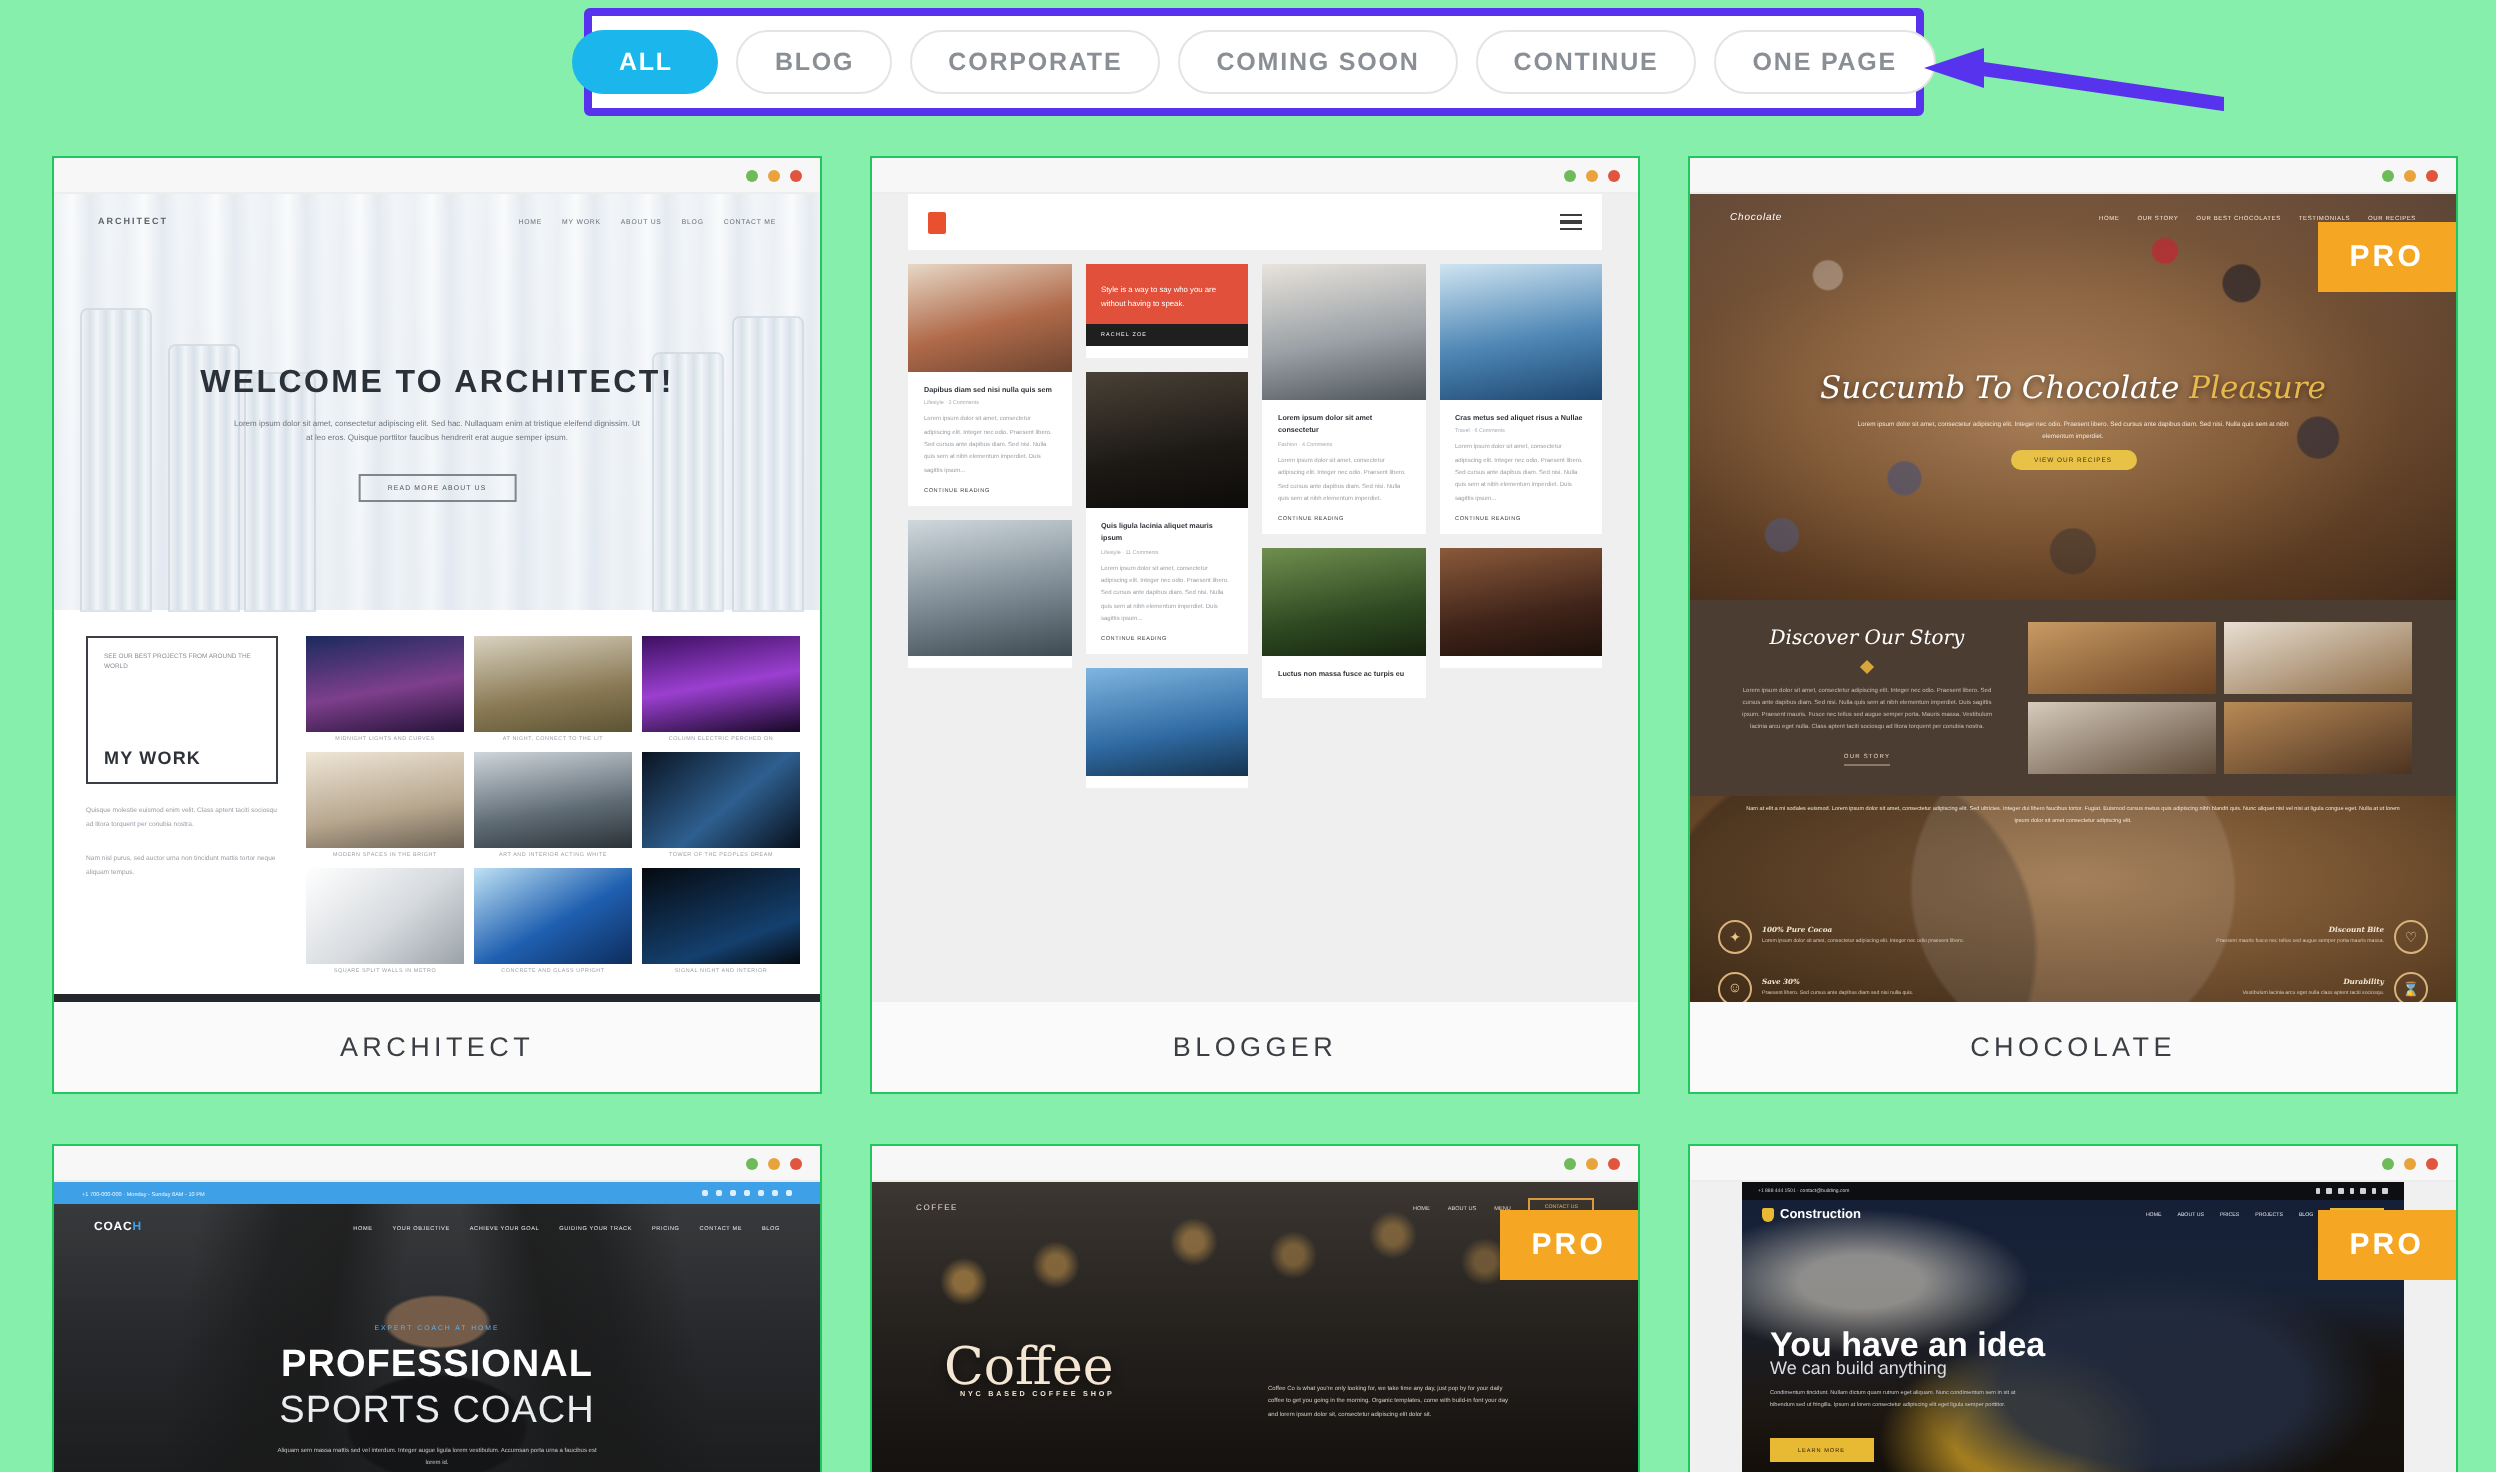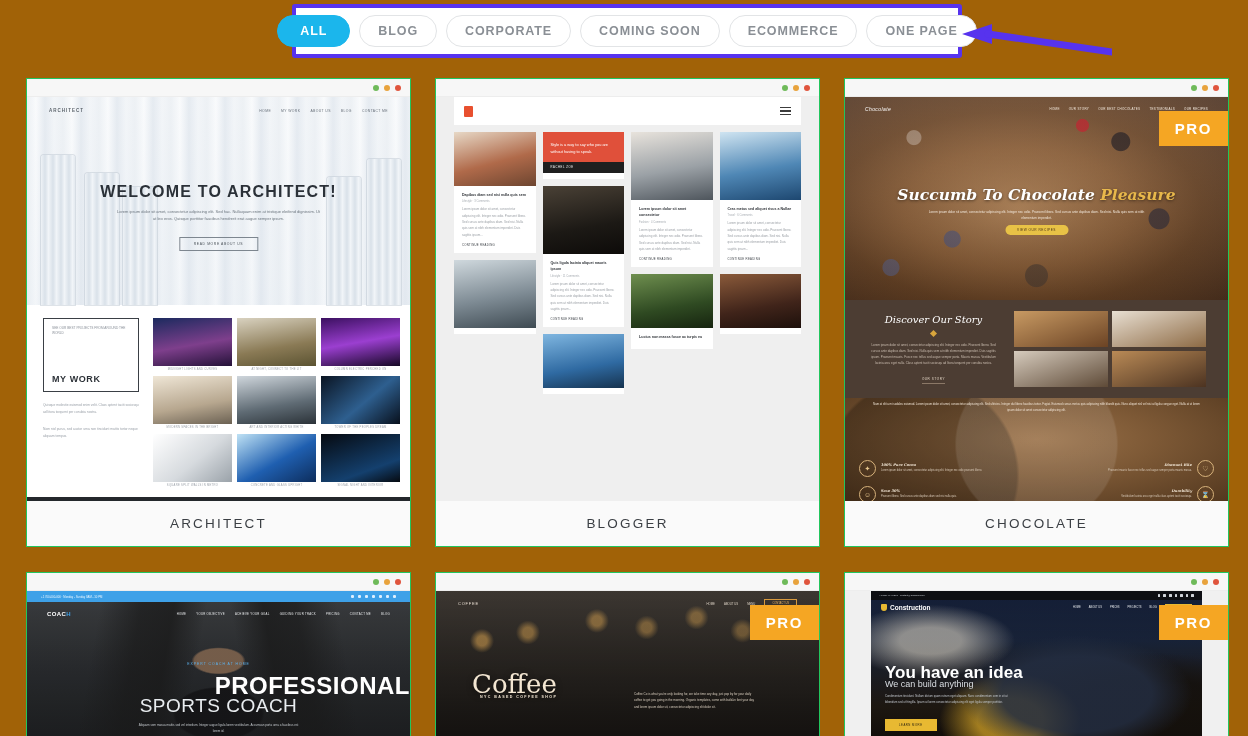--- a/index.html
+++ b/index.html
@@ -2,21 +2,21 @@
 <html><head>
 <meta charset="utf-8">
 <style>
   * { box-sizing: border-box; margin: 0; padding: 0; }
   html, body {
     width: 1248px; height: 736px;
     background: #ffffff;
     font-family: "Liberation Sans", sans-serif;
     overflow: hidden;
   }
-  #root { position: relative; width: 1248px; height: 736px; background: #a16207; }
+  #root { position: relative; width: 1248px; height: 736px; background: #86efac; }
 
   
   .filter-highlight {
     position: absolute;
     left: 292px; top: 4px;
     width: 670px; height: 54px;
     border: 4px solid #5733ee;
     border-radius: 3px;
     background: #ffffff;
   }
@@ -208,21 +208,20 @@
       linear-gradient(180deg, rgba(255,255,255,.1), rgba(0,0,0,.18));
   }
   .choc-nav { position: absolute; top: 7px; left: 0; right: 0; height: 10px; display: flex; align-items: center; padding: 0 20px; z-index: 3; }
   .choc-brand { font-size: 5px; color: #fff; font-style: italic; letter-spacing: .4px; }
   .choc-navitems { margin-left: auto; display: flex; gap: 9px; }
   .choc-navitems span { font-size: 3px; color: #f2e8dd; letter-spacing: .3px; }
   .choc-h1 {
     position: absolute; z-index: 3; left: 0; right: 0; top: 88px; text-align: center;
     font-size: 15.5px; color: #fff; font-style: italic; font-family: "DejaVu Serif", serif;
     text-shadow: 0 1px 3px rgba(0,0,0,.5);
-    font-weight: bold;
   }
   .choc-h1 em { color: #e8b84b; font-style: italic; }
   .choc-sub { position: absolute; z-index: 3; left: 80px; right: 80px; top: 112px; text-align: center; font-size: 3.2px; line-height: 1.9; color: #f0e5d8; }
   .choc-btn { position: absolute; z-index: 3; left: 50%; transform: translateX(-50%); top: 128px; background: #e8c246; color: #4a3216; font-size: 3.2px; padding: 3px 12px; border-radius: 8px; letter-spacing: .5px; }
   .choc-story { height: 98px; background: #4c3d33; display: flex; align-items: center; padding: 0 22px; gap: 14px; }
   .choc-story-l { flex: 1; text-align: center; }
   .choc-story-l h3 { font-size: 10px; color: #fff; font-style: italic; font-family: "DejaVu Serif", serif; font-weight: 400; }
   .choc-diamond { width: 5px; height: 5px; background: #d8a53c; transform: rotate(45deg); margin: 6px auto; }
   .choc-story-l p { font-size: 3px; line-height: 2; color: #cbbdb0; }
   .choc-story-l .lnk { font-size: 3px; color: #e3d5c5; letter-spacing: .6px; margin-top: 7px; border-bottom: 1px solid #8b7867; display: inline-block; padding-bottom: 2px; }
@@ -252,21 +251,21 @@
       radial-gradient(ellipse at 50% 38%, rgba(120,95,75,.95) 0 9%, transparent 10%),
       radial-gradient(ellipse at 50% 72%, rgba(20,20,22,.9) 0 16%, transparent 17%),
       linear-gradient(180deg, rgba(0,0,0,.25), rgba(0,0,0,.45));
   }
   .coach-nav { position: absolute; z-index: 3; top: 9px; left: 0; right: 0; display: flex; align-items: center; padding: 0 20px; }
   .coach-logo { font-size: 6px; color: #fff; font-weight: 800; letter-spacing: .4px; }
   .coach-logo em { color: #3ea1e8; font-style: normal; }
   .coach-navitems { margin-left: auto; display: flex; gap: 10px; }
   .coach-navitems span { font-size: 2.8px; color: #e8eaec; letter-spacing: .3px; }
   .coach-tag { position: absolute; z-index: 3; left: 0; right: 0; top: 60px; text-align: center; font-size: 3.4px; color: #5cb3ef; letter-spacing: 1px; }
-  .coach-h1 { position: absolute; z-index: 3; left: 0; right: 0; top: 70px; text-align: right; font-size: 24px; font-weight: 800; color: #fff; letter-spacing: .5px; }
+  .coach-h1 { position: absolute; z-index: 3; left: 0; right: 0; top: 70px; text-align: center; font-size: 19px; font-weight: 800; color: #fff; letter-spacing: .5px; }
   .coach-h2 { position: absolute; z-index: 3; left: 0; right: 0; top: 93px; text-align: center; font-size: 19px; font-weight: 300; color: #e9edf0; letter-spacing: .5px; }
   .coach-p { position: absolute; z-index: 3; left: 110px; right: 110px; top: 120px; text-align: center; font-size: 3px; line-height: 2; color: #c3c8cc; }
 
   
   .coffee-hero { height: 166px; position: relative; background: linear-gradient(180deg,#46403a 0%,#35302b 50%,#241f1b 100%); }
   .coffee-hero::after { content:""; position:absolute; inset:0;
     background:
       radial-gradient(circle at 12% 30%, rgba(255,190,90,.45) 0 5px, transparent 12px),
       radial-gradient(circle at 24% 25%, rgba(255,190,90,.4) 0 5px, transparent 12px),
       radial-gradient(circle at 42% 18%, rgba(255,190,90,.4) 0 5px, transparent 12px),
@@ -314,21 +313,21 @@
 <body>
 
 <div id="root">
 
   <div class="filter-highlight">
     <div class="filter-bar">
       <div class="pill active">ALL</div>
       <div class="pill">BLOG</div>
       <div class="pill">CORPORATE</div>
       <div class="pill">COMING SOON</div>
-      <div class="pill">ECOMMERCE</div>
+      <div class="pill">CONTINUE</div>
       <div class="pill">ONE PAGE</div>
     </div>
   </div>
 
   <svg class="arrow-annot" viewBox="0 0 150 38">
     <polygon points="0,14 30,4 30,24" fill="#5733ee"></polygon>
     <path d="M26 14 L150 32" stroke="#5733ee" stroke-width="7" fill="none" stroke-linecap="round"></path>
   </svg>
 
   <div class="grid">

